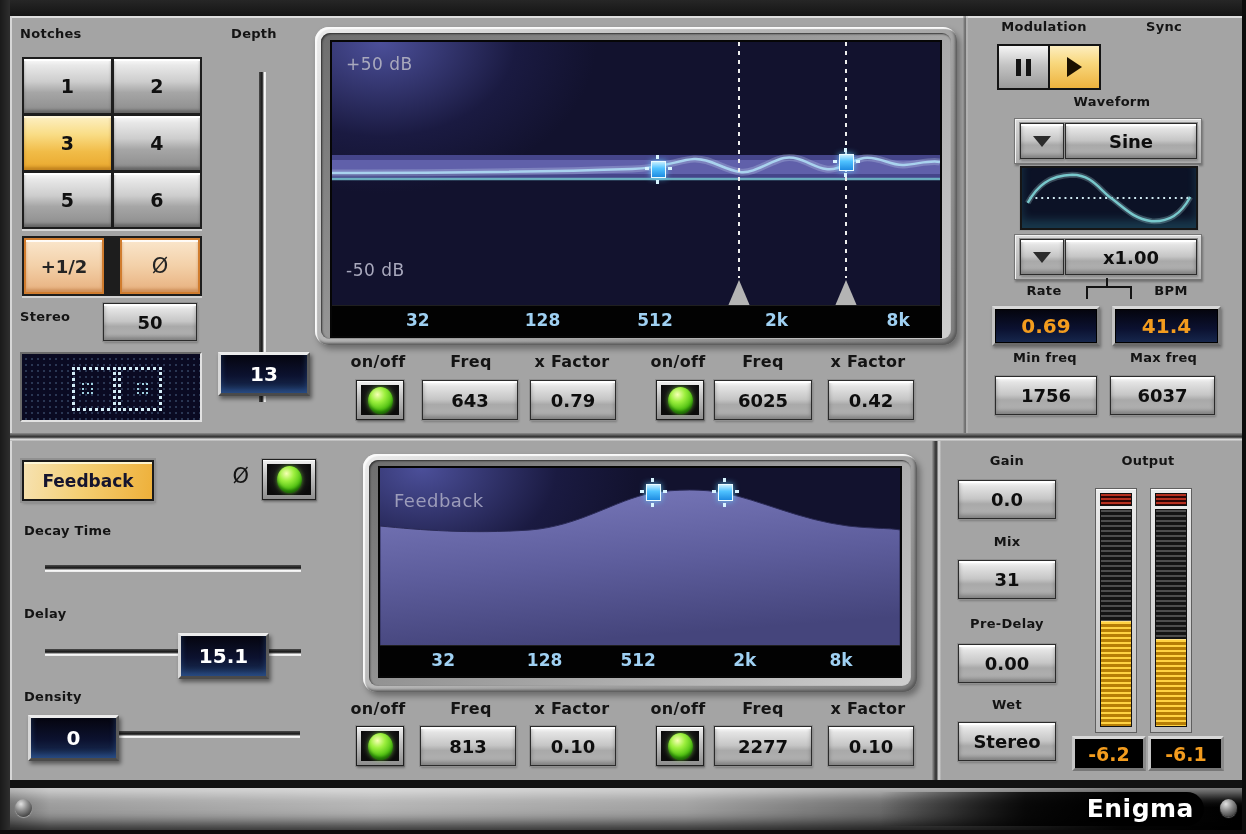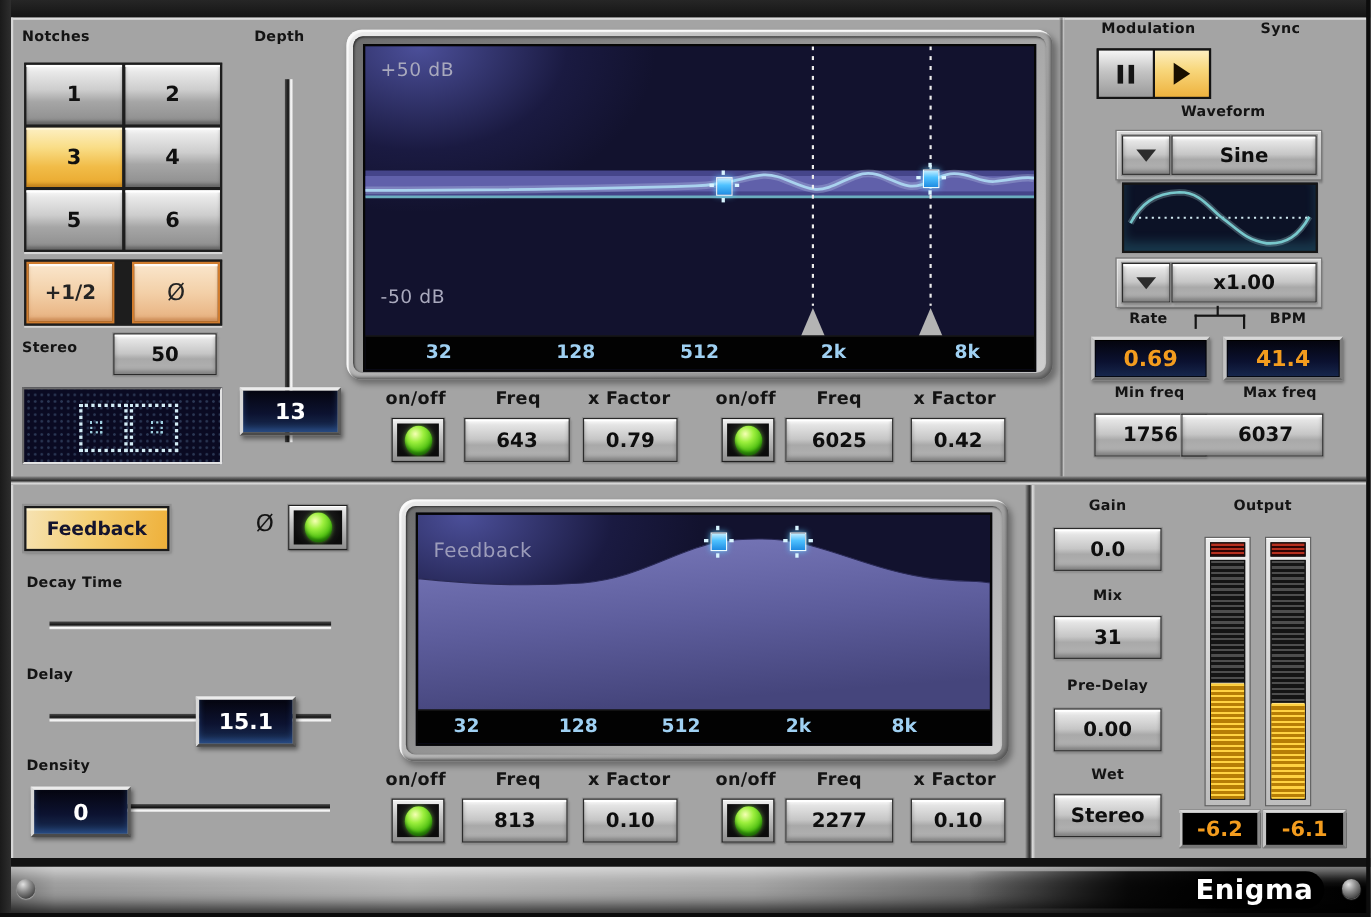--- a/index.html
+++ b/index.html
@@ -47,21 +47,21 @@
         border:3px solid;border-color:#ececec #5a5a5a #4a4a4a #d8d8d8;
         box-shadow:2px 3px 4px rgba(0,0,0,.45), inset 0 -4px 6px rgba(70,130,220,.35);}
 
   .disp-frame{position:absolute;border-radius:14px;background:linear-gradient(145deg,#ececec 0%,#bcbcbc 35%,#7e7e7e 100%);
         box-shadow:3px 4px 6px rgba(0,0,0,.35), inset 2px 2px 1px #fafafa, inset -2px -2px 3px #585858;}
   .disp-bezel{position:absolute;inset:6px;border-radius:9px;background:linear-gradient(325deg,#cfcfcf 0%,#6e6e6e 100%);box-shadow:inset 1px 1px 2px #2e2e2e;}
   .screen{position:absolute;border:2px solid #060606;background:#12122e;
         background-image:radial-gradient(ellipse 300px 210px at 8% 0%, rgba(95,100,190,.75), rgba(45,45,110,.30) 45%, transparent 72%);overflow:hidden;}
   .db-lab{position:absolute;color:#a9a9bd;font-size:17px;font-weight:normal;letter-spacing:.5px;}
   .axisbar{position:absolute;left:0;right:0;bottom:0;height:30px;background:#020202;border-top:1px solid #1f1f1f;}
-  .axis-lab{position:absolute;top:4px;transform:translateX(-50%);color:#9fd0f2;font-weight:bold;font-size:17px;}
+  .axis-lab{position:absolute;top:4px;transform:translateX(-50%);color:#9fd0f2;font-weight:bold;font-size:17px;margin-left:19px;}
   .vline{position:absolute;width:2px;background-image:linear-gradient(180deg,#ededed 0 4px,transparent 4px 9px);background-size:2px 9px;}
   .tri-up{position:absolute;width:0;height:0;border-left:11px solid transparent;border-right:11px solid transparent;border-bottom:26px solid #b4b4b4;}
   .node{position:absolute;width:13px;height:15px;background:linear-gradient(180deg,#c4eeff 0%,#4fc2ff 42%,#1f8ce2 100%);
         border:1px solid #eafaff;box-shadow:0 0 6px rgba(95,205,255,.9);}
   .node i{position:absolute;background:#d8f4ff;}
   .node .t{left:4px;top:-7px;width:3px;height:4px;}
   .node .b{left:4px;bottom:-7px;width:3px;height:4px;}
   .node .l{left:-7px;top:5px;width:4px;height:3px;}
   .node .r{right:-7px;top:5px;width:4px;height:3px;}
 
@@ -243,21 +243,21 @@
   <div class="stem" style="left:1106px;top:278px;height:9px;"></div>
   <div class="bracket" style="left:1086px;top:286px;width:42px;height:11px;"></div>
   <div class="lbl" style="left:1004px;top:283px;width:80px;">Rate</div>
   <div class="lbl" style="left:1136px;top:283px;width:70px;">BPM</div>
   <div class="dark-val" style="left:992px;top:306px;width:102px;height:34px;">0.69</div>
   <div class="dark-val" style="left:1112px;top:306px;width:103px;height:34px;">41.4</div>
 
   <div class="lbl" style="left:995px;top:350px;width:100px;">Min freq</div>
   <div class="lbl" style="left:1112px;top:350px;width:103px;">Max freq</div>
   <div class="btn3d" style="left:995px;top:376px;width:100px;height:37px;">1756</div>
-  <div class="btn3d" style="left:1074px;top:376px;width:103px;height:37px;padding-left:24px;">6037</div>
+  <div class="btn3d" style="left:1110px;top:376px;width:103px;height:37px;">6037</div>
 
   <div class="divider-h" style="left:10px;top:433px;width:1232px;height:8px;"></div>
   <div class="divider-v" style="left:932px;top:441px;width:9px;height:340px;"></div>
 
   <div style="position:absolute;left:22px;top:460px;width:128px;height:37px;border:2px solid #1a1a1a;display:flex;align-items:center;justify-content:center;
               font-weight:bold;font-size:17px;color:#14142e;background:linear-gradient(100deg,#f6e2b2 0%,#f4cf74 45%,#eeb03a 100%);
               box-shadow:inset 0 2px 0 rgba(255,250,220,.9), 0 0 0 2px #909090, 1px 2px 3px rgba(0,0,0,.3);">Feedback</div>
   <div class="lbl phase-glyph" style="left:224px;top:464px;width:34px;font-weight:normal;">Ø</div>
   <div class="led-btn" style="left:262px;top:459px;width:52px;height:39px;">
       <div class="led-well">

